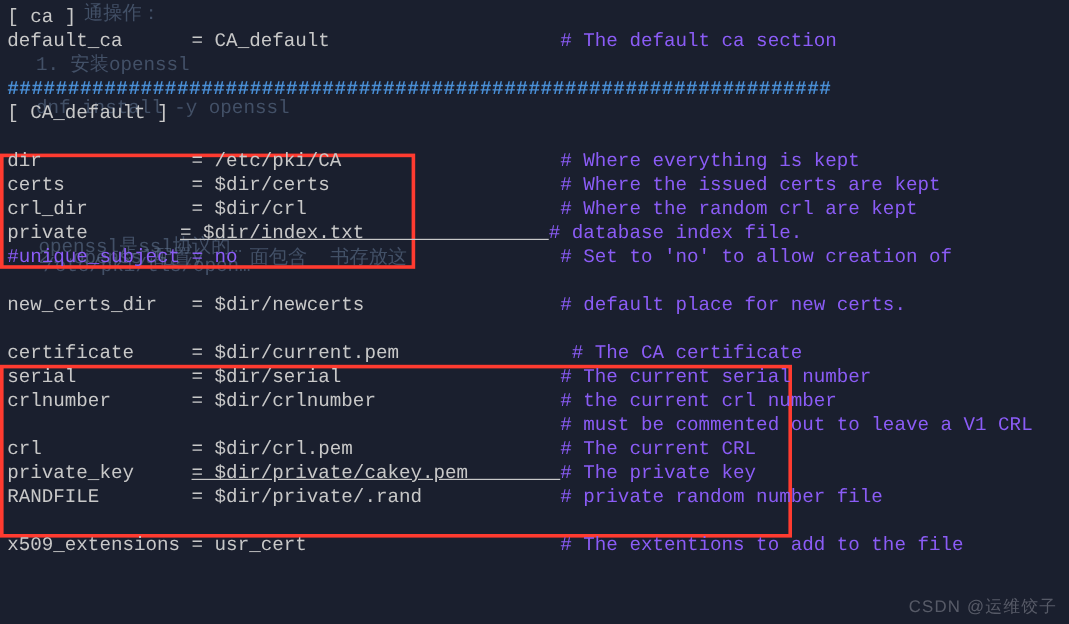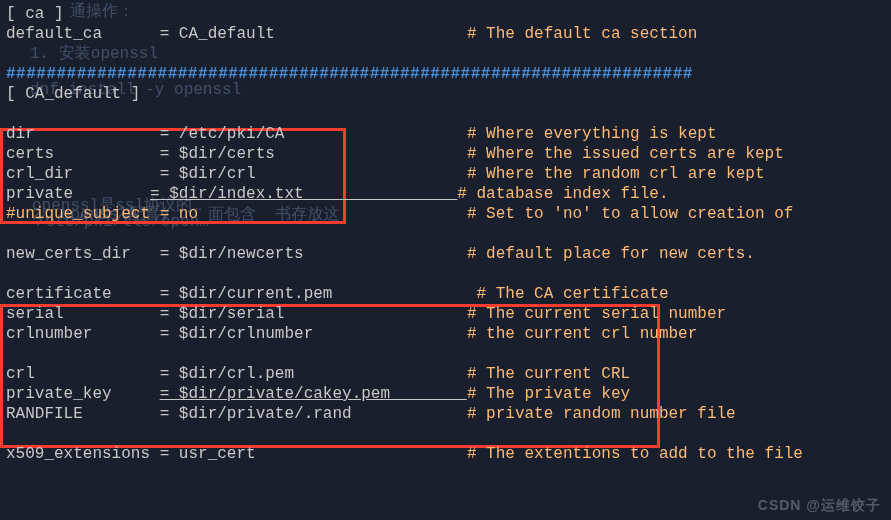--- a/index.html
+++ b/index.html
@@ -9,21 +9,21 @@
       font-family: 'Consolas', 'Monaco', 'Courier New', monospace;
       font-size: 16px;
       line-height: 1.25;
       width: 891px;
       height: 520px;
       overflow: hidden;
       position: relative;
       padding: 4px 0 0 6px;
     }
     .line { white-space: pre; color: #c8c8c8; position: relative; z-index: 5; }
-    .comment { color: #fdba74; }
+    .comment { color: #8b5cf6; }
     .divider { color: #4a8fd6; font-weight: bold; letter-spacing: 0.5px; }
     .underline { text-decoration: underline; }
     .ghost {
       position: absolute;
       color: rgba(100,120,150,0.55);
       z-index: 1;
       white-space: pre;
     }
     .highlight-box {
       position: absolute;
@@ -33,21 +33,20 @@
     }
     .watermark {
       position: absolute;
       bottom: 6px;
       right: 10px;
       color: rgba(200,200,210,0.35);
       font-size: 14px;
       font-family: sans-serif;
       z-index: 10;
       letter-spacing: 1px;
-      font-weight: bold;
     }
   </style>
 </head>
 <body>
 
 <div class="ghost" style="top:2px;left:70px;">通操作：</div>
 <div class="ghost" style="top:44px;left:30px;">1. 安装openssl</div>
 <div class="ghost" style="top:80px;left:30px;">dnf install -y openssl</div>
 <div class="ghost" style="top:152px;left:32px;margin-top:44px;">openssl是ssl协议的…</div>
 <div class="ghost" style="top:205px;left:32px;text-align:center;">2. openssl配置y    面包含  书存放这</div>
@@ -66,20 +65,20 @@
 <div class="line"><span>certs           </span><span>= $dir/certs                    </span><span class="comment"># Where the issued certs are kept</span></div>
 <div class="line"><span>crl_dir         </span><span>= $dir/crl                      </span><span class="comment"># Where the random crl are kept</span></div>
 <div class="line"><span>private        </span><span class="underline">= $dir/index.txt                </span><span class="comment"># database index file.</span></div>
 <div class="line"><span class="comment">#unique_subject </span><span class="comment">= no                            </span><span class="comment"># Set to 'no' to allow creation of</span></div>
 <div class="line"><span>                </span><span>                                </span></div>
 <div class="line"><span>new_certs_dir   </span><span>= $dir/newcerts                 </span><span class="comment"># default place for new certs.</span></div>
 <div class="line">&nbsp;</div>
 <div class="line"><span>certificate     </span><span>= $dir/current.pem               </span><span class="comment"># The CA certificate</span></div>
 <div class="line"><span>serial          </span><span>= $dir/serial                   </span><span class="comment"># The current serial number</span></div>
 <div class="line"><span>crlnumber       </span><span>= $dir/crlnumber                </span><span class="comment"># the current crl number</span></div>
-<div class="line"><span>                </span><span>                                </span></div>
+<div class="line"><span>                </span><span>                                </span><span class="comment"># must be commented out to leave a V1 CRL</span></div>
 <div class="line"><span>crl             </span><span>= $dir/crl.pem                  </span><span class="comment"># The current CRL</span></div>
 <div class="line"><span>private_key     </span><span class="underline">= $dir/private/cakey.pem        </span><span class="comment"># The private key</span></div>
 <div class="line"><span>RANDFILE        </span><span>= $dir/private/.rand            </span><span class="comment"># private random number file</span></div>
 <div class="line">&nbsp;</div>
 <div class="line"><span>x509_extensions </span><span>= usr_cert                      </span><span class="comment"># The extentions to add to the file</span></div>
 
 <div class="watermark">CSDN @运维饺子</div>
 
 </body></html>

